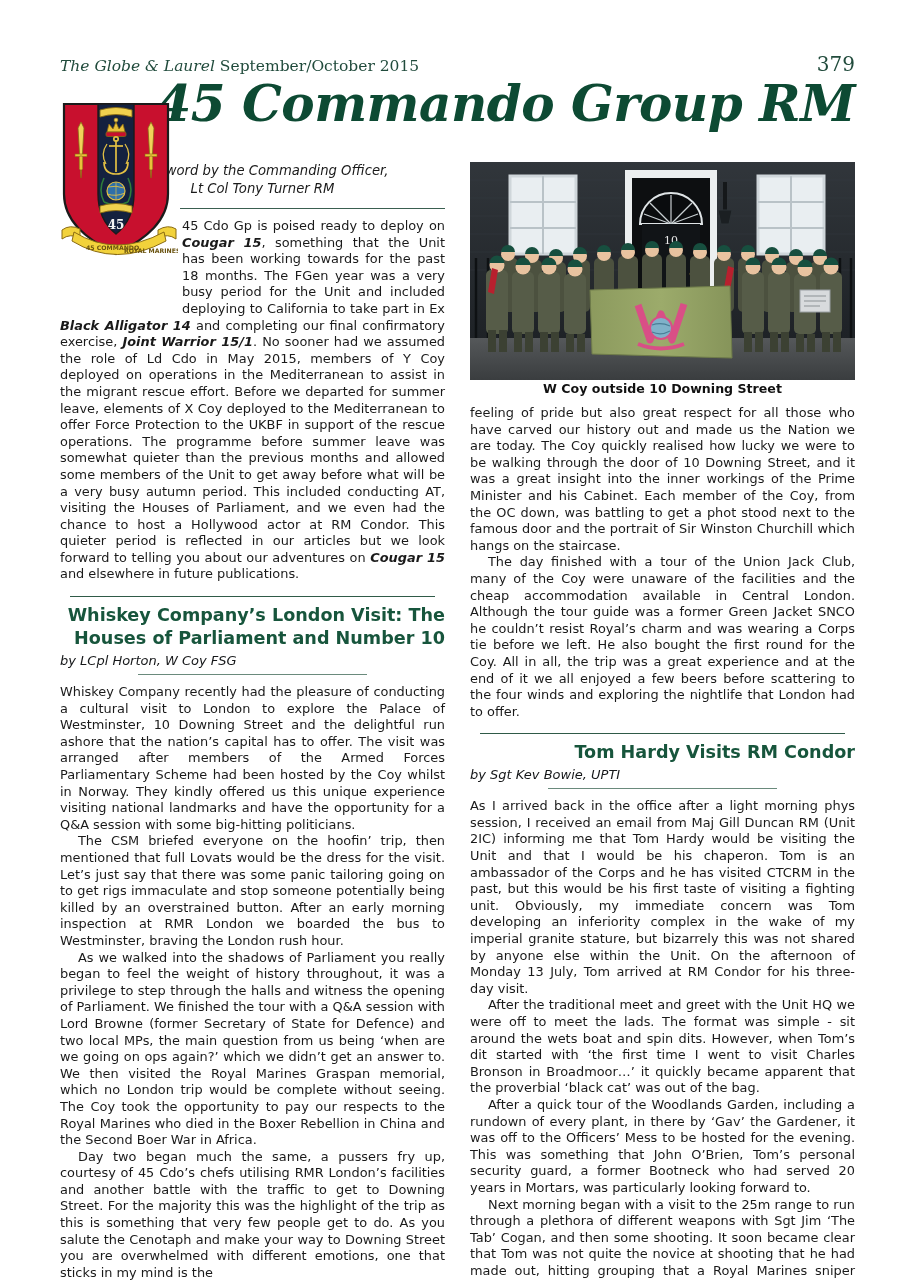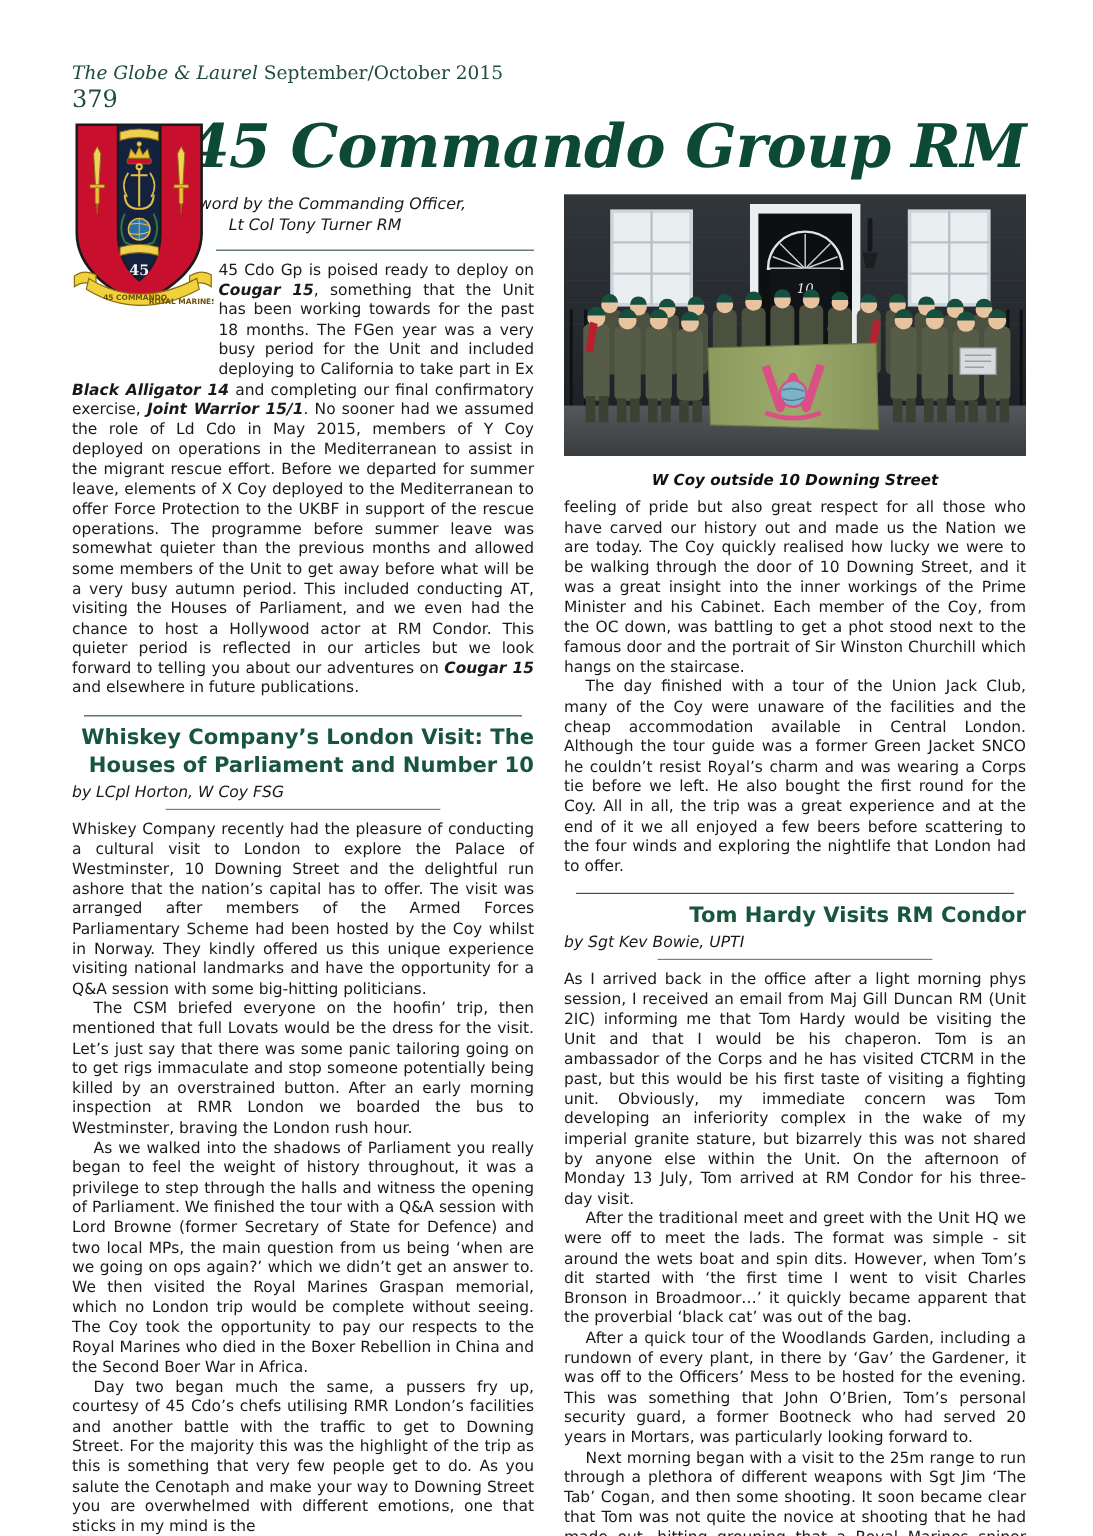--- a/index.html
+++ b/index.html
@@ -25,21 +25,20 @@
 
   
   .running-head {
     display: flex;
     align-items: baseline;
     justify-content: space-between;
     font-family: "DejaVu Serif", serif;
     color: #214b3c;
     font-size: 15.5px;
     padding-bottom: 2px;
-    flex-direction: column;
   }
   .rh-left { white-space: nowrap; }
   .rh-mag {
     font-style: italic;
   }
   .rh-date { font-style: normal; }
   .rh-page {
     font-size: 20px;
     color: #214b3c;
     font-family: "DejaVu Serif", serif;
@@ -146,34 +145,33 @@
     font-style: italic;
     font-size: 13px;
     margin: 3px 0 0 0;
     color: #16181a;
   }
 
   
   figure.photo {
     margin: 0 0 9px 0;
     width: 385px;
-    font-style: italic;
   }
   .photo-frame {
     width: 385px;
     height: 218px;
     position: relative;
     overflow: hidden;
     background: #2a2f33;
   }
   figcaption {
     text-align: center;
     font-weight: bold;
     font-size: 12.6px;
-    padding-top: 12px;
+    padding-top: 1px;
     color: #111;
   }
 
   .clearfix::after { content: ""; display: block; clear: both; }
 </style>
 </head>
 <body>
 
 <div class="page">
 

